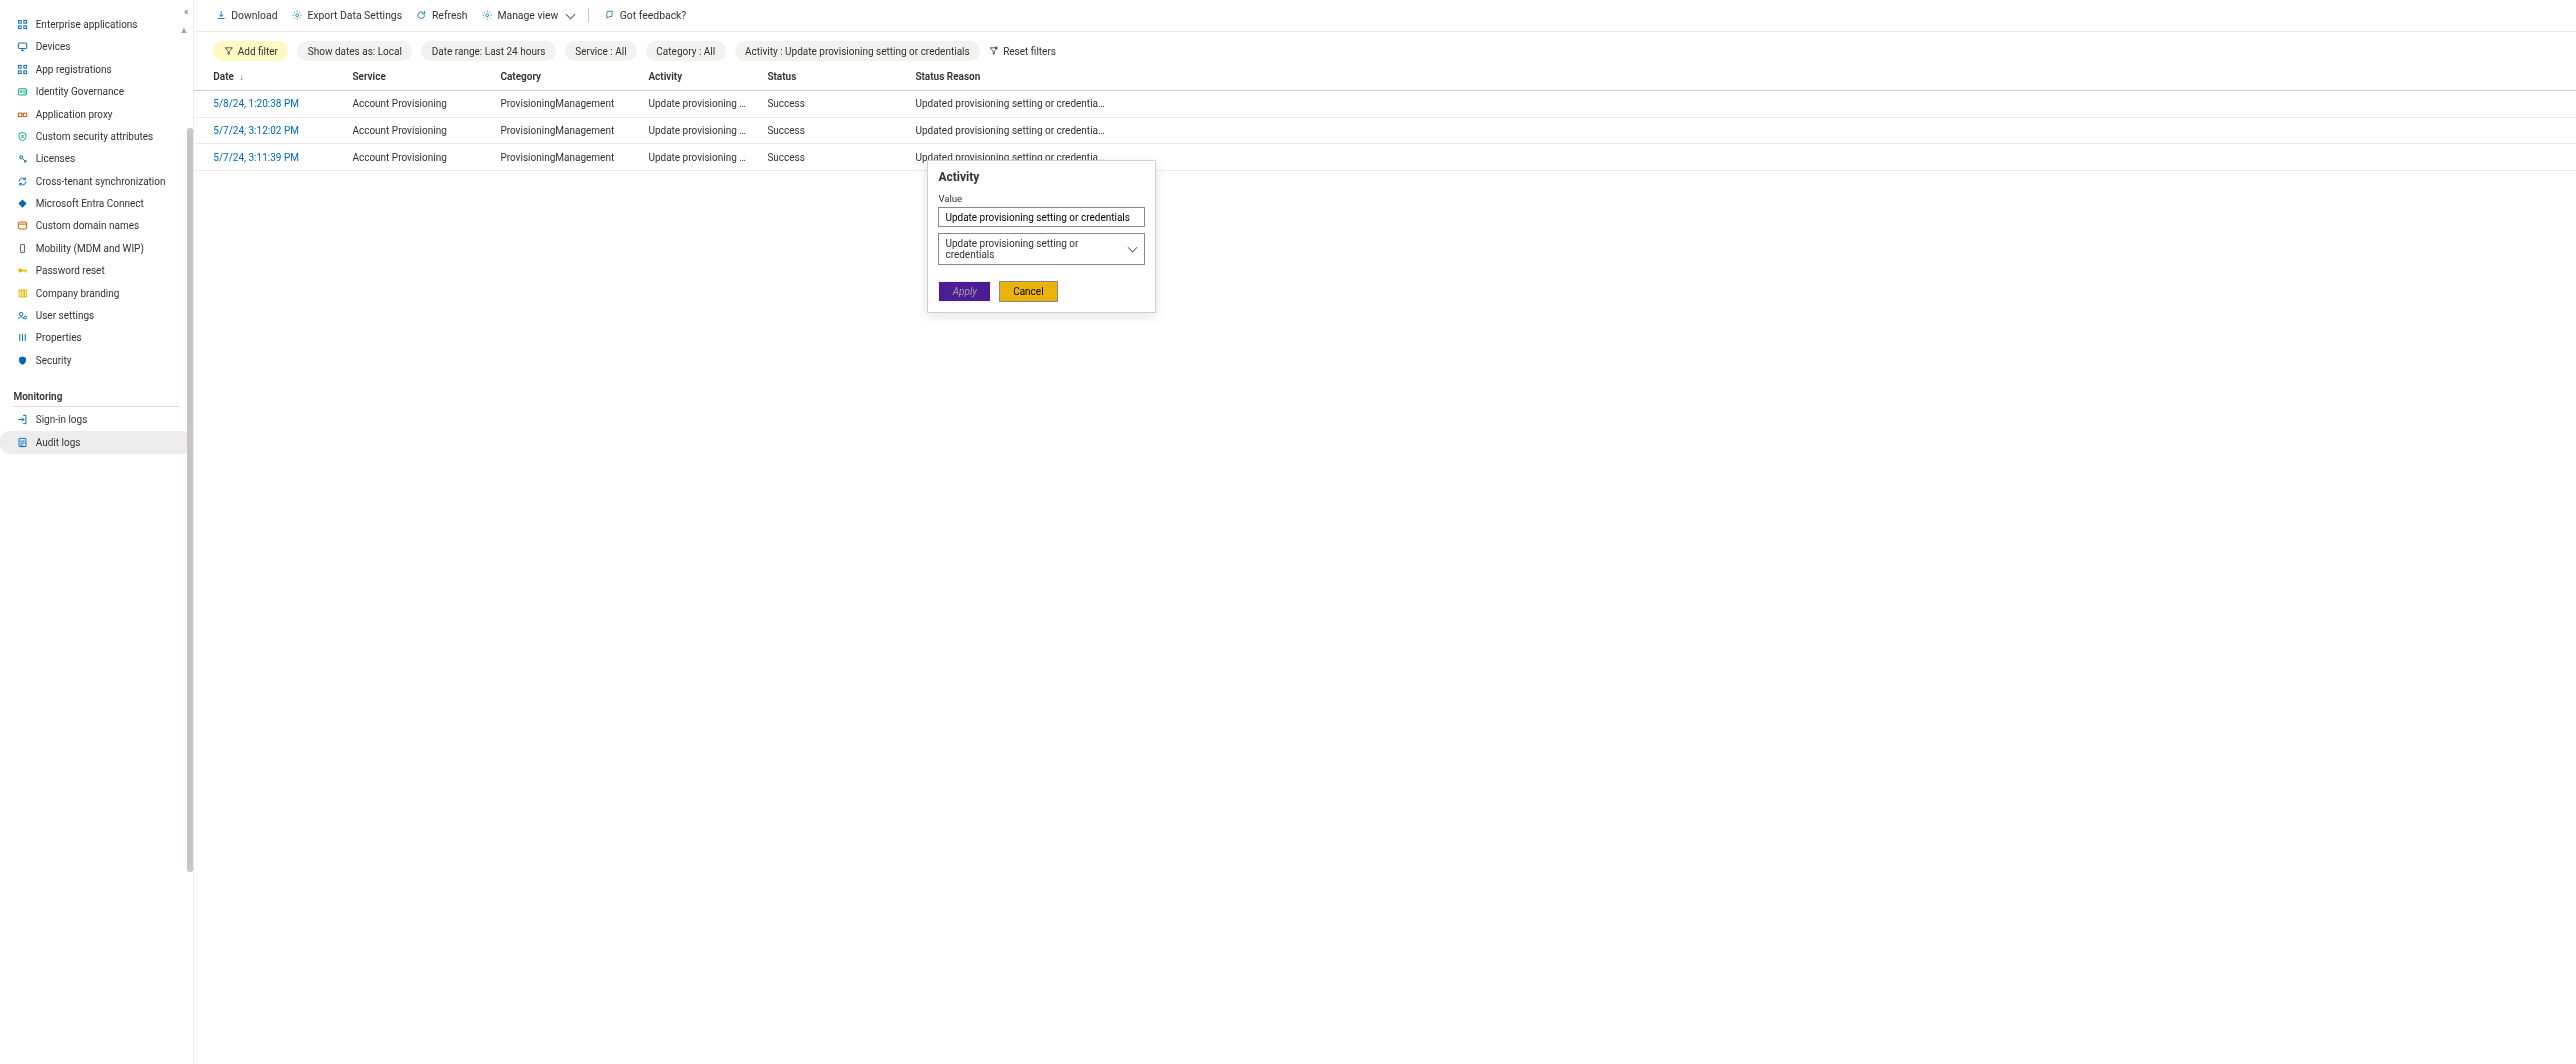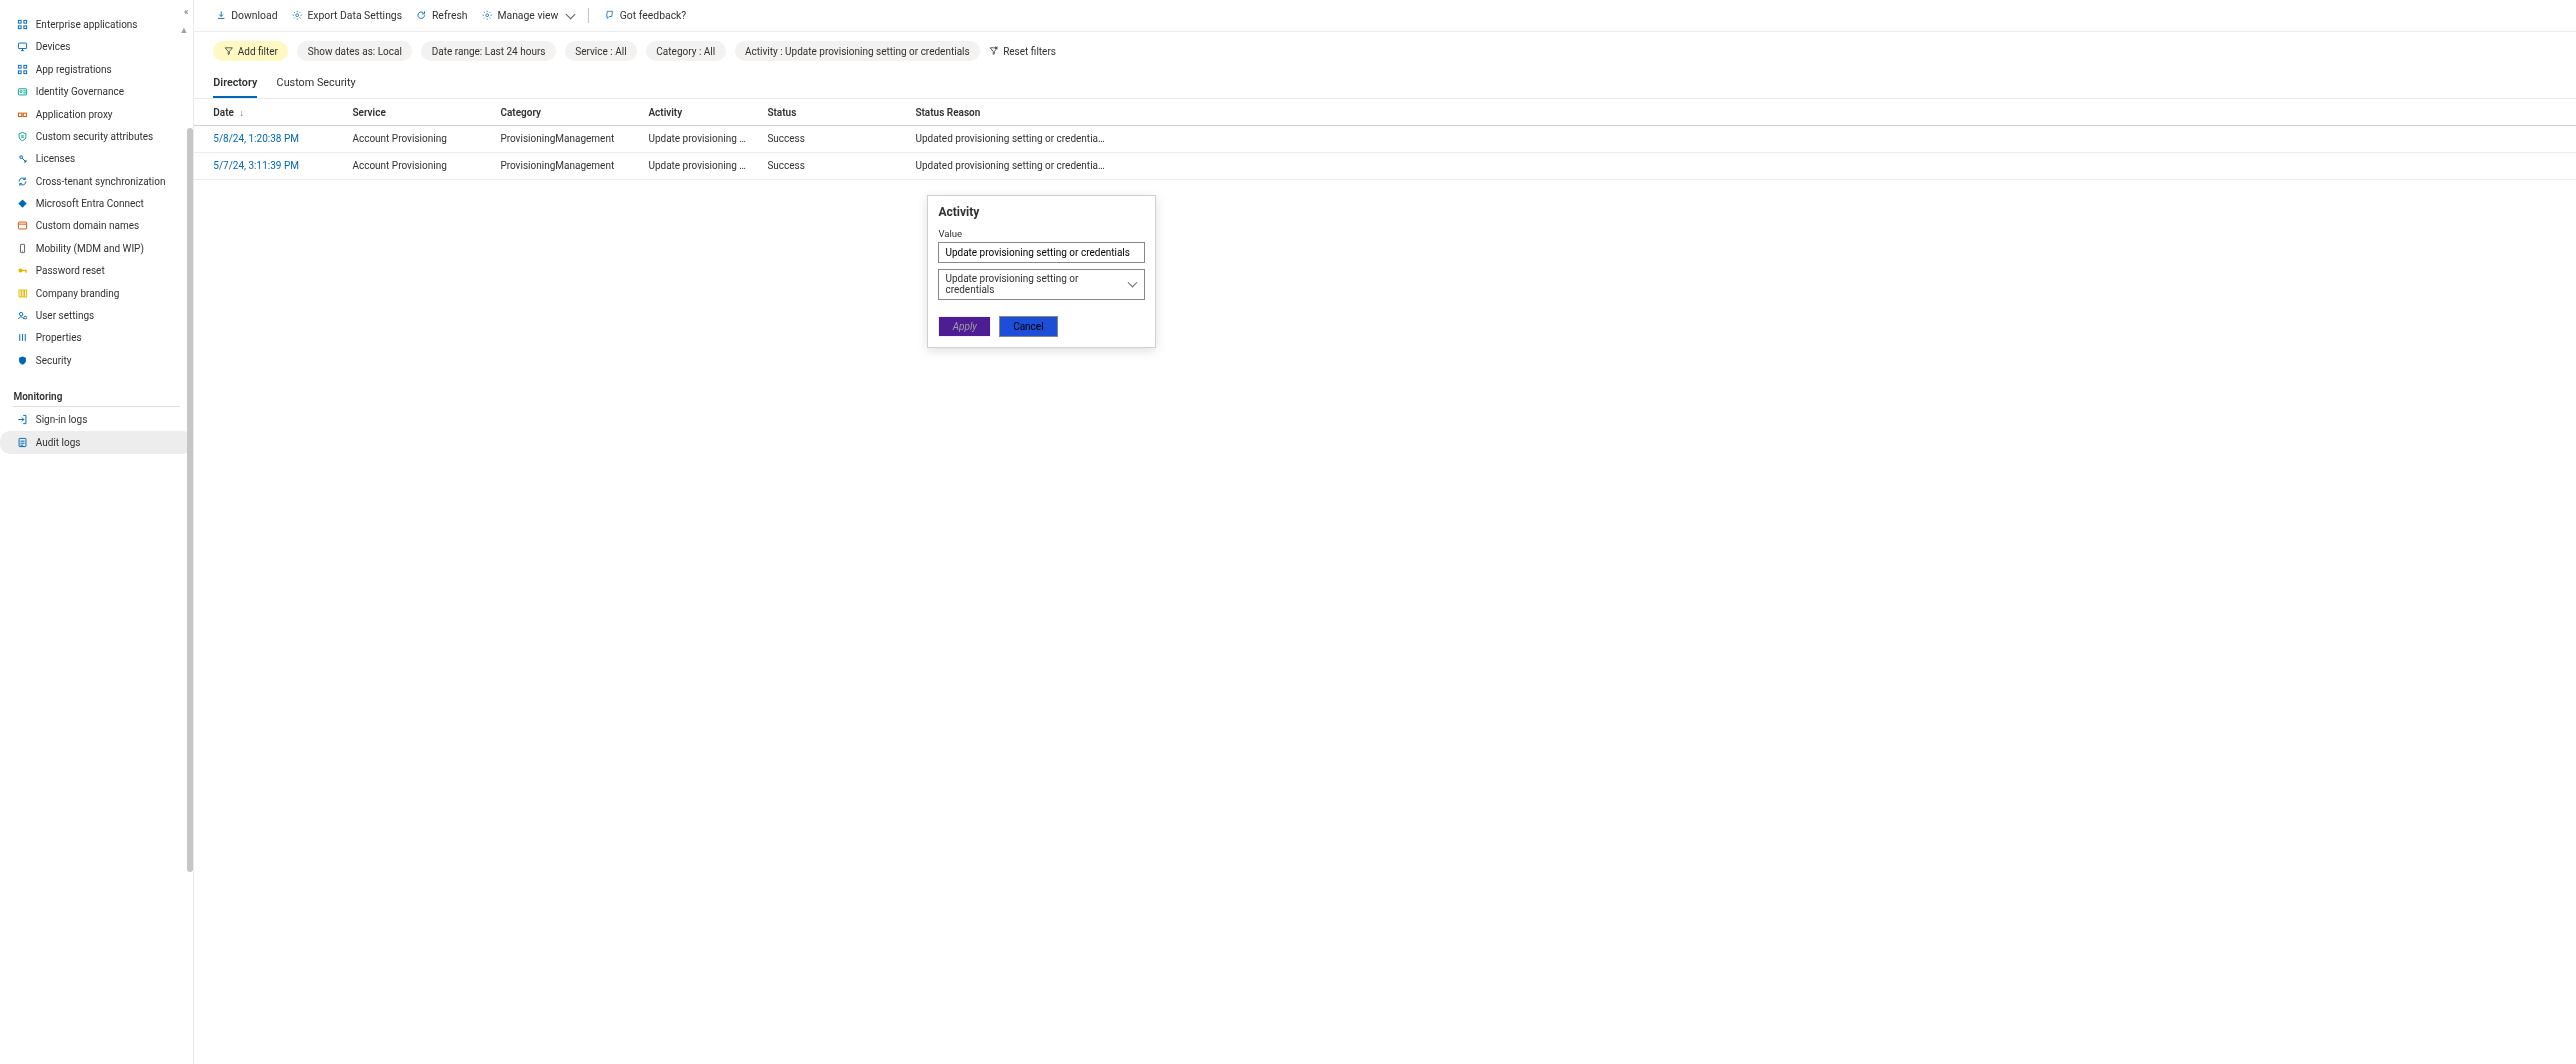--- a/index.html
+++ b/index.html
@@ -295,21 +295,21 @@
   .popover-actions {
     display: flex;
     gap: 7.4px;
     padding: 7.4px 10.4px 10.4px 10.4px;
   }
   .btn {
     font-family: inherit;
     font-size: 10px;
     padding: 3.7px 13.4px;
     border: 0.7px solid #8a8886;
-    background: #1d4ed8;
+    background: #eab308;
     cursor: pointer;
   }
   .btn.disabled {
     background: #4c1d95;
     border-color: #f3f2f1;
     color: #a19f9d;
     cursor: default;
     font-style: italic;
   }
 
@@ -581,24 +581,20 @@
 
     <span class="reset-filters">
       <svg width="9.6" height="9.6" viewBox="0 0 16 16" fill="none" stroke="#323130" stroke-width="1.3">
         <path d="M2 3h12l-5 6v4l-2 1v-5z"></path>
           <path d="M10 1l4 4M14 1l-4 4"></path>
       </svg>
       <span>Reset filters</span>
     </span>
   </div>
 
-  <div class="tabs">
-    <div class="tab active">Directory</div>
-    <div class="tab">Custom Security</div>
-  </div>
 
   <div class="table-wrap">
     <table class="grid">
       <colgroup>
         <col class="c-date">
           <col class="c-service">
           <col class="c-cat">
         <col class="c-act">
           <col class="c-status">
           <col class="c-reason">
@@ -619,20 +615,28 @@
       <tbody id="grid-body">
           <tr>
             <td class="link first-col-pad">5/8/24, 1:20:38 PM</td>
             <td>Account Provisioning</td>
             <td>ProvisioningManagement</td>
             <td>Update provisioning set…</td>
             <td>Success</td>
             <td>Updated provisioning setting or credentia…</td>
           </tr>
           <tr>
+            <td class="link first-col-pad">5/7/24, 3:12:02 PM</td>
+            <td>Account Provisioning</td>
+            <td>ProvisioningManagement</td>
+            <td>Update provisioning set…</td>
+            <td>Success</td>
+            <td>Updated provisioning setting or credentia…</td>
+          </tr>
+          <tr>
             <td class="link first-col-pad">5/7/24, 3:11:39 PM</td>
             <td>Account Provisioning</td>
             <td>ProvisioningManagement</td>
             <td>Update provisioning set…</td>
             <td>Success</td>
             <td>Updated provisioning setting or credentia…</td>
           </tr>
         </tbody>
     </table>
 

